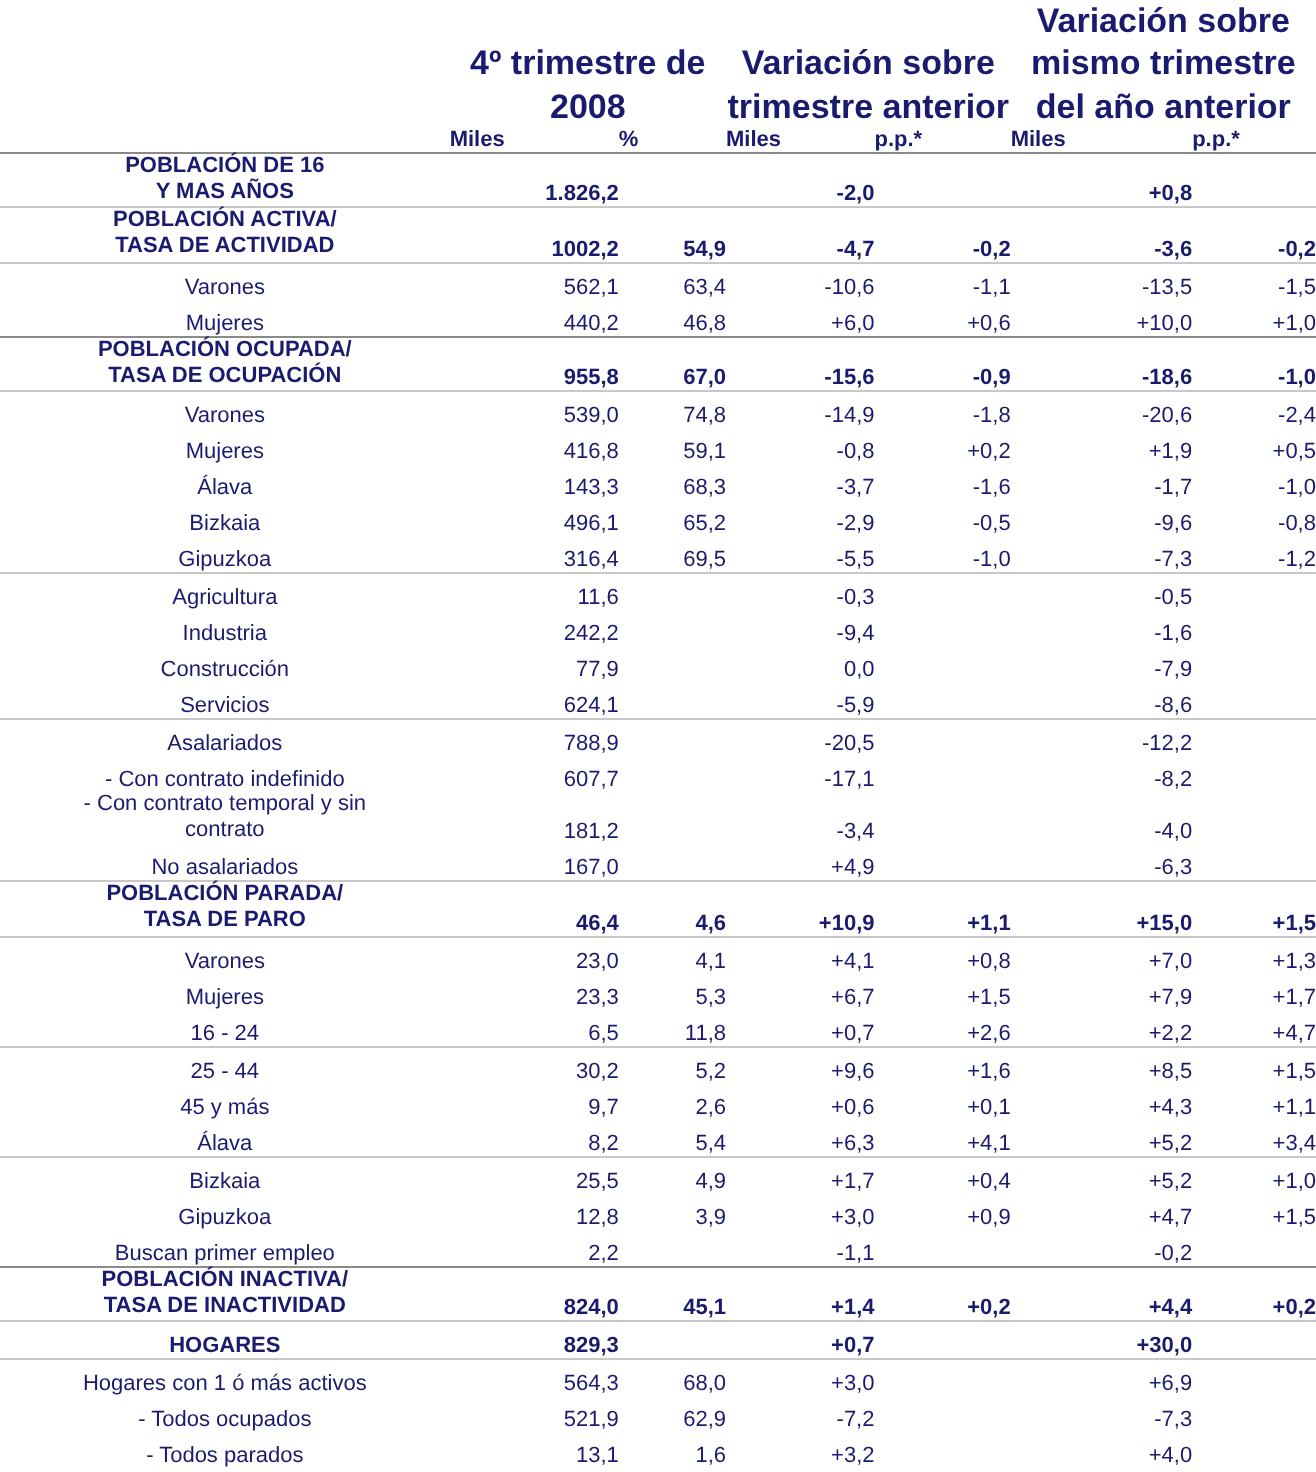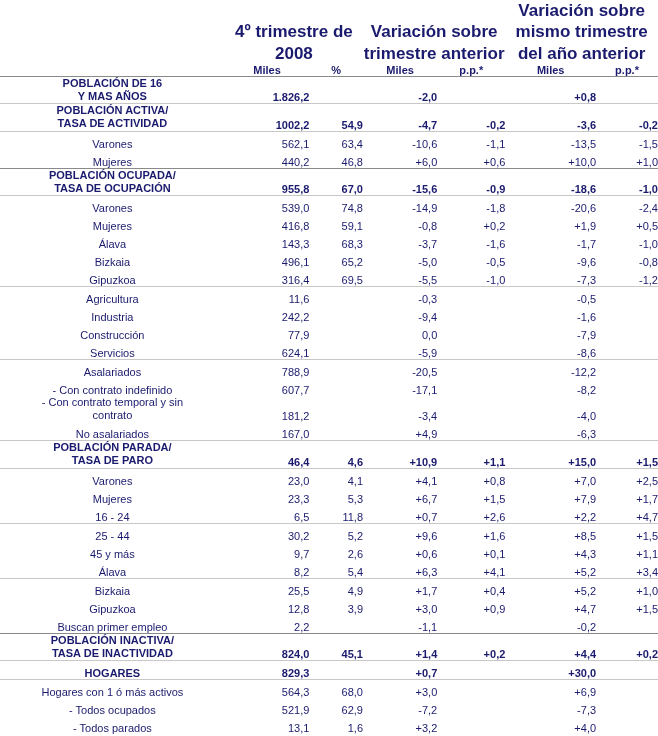--- a/index.html
+++ b/index.html
@@ -36,21 +36,20 @@
   
   .hdr-group {
     text-align: center;
     font-weight: bold;
     font-size: 17px;
     color: #1a1a6e;
     padding: 4px 2px 6px 2px;
     line-height: 1.25;
   }
   .hdr-sub {
-    text-align: center;
     font-weight: bold;
     font-size: 11px;
     color: #1a1a6e;
     padding: 2px 6px 4px 2px;
   }
   .hdr-rule td {
     border-bottom: 1px solid #8a8a8a;
     height: 0;
     font-size: 0;
     line-height: 0;
@@ -208,21 +207,21 @@
         <td class="num">68,3</td>
         <td class="num">-3,7</td>
         <td class="num">-1,6</td>
         <td class="num">-1,7</td>
         <td class="num">-1,0</td>
       </tr>
       <tr class="r">
         <td class="label indent1">Bizkaia</td>
         <td class="num">496,1</td>
         <td class="num">65,2</td>
-        <td class="num">-5,0</td>
+        <td class="num">-2,9</td>
         <td class="num">-0,5</td>
         <td class="num">-9,6</td>
         <td class="num">-0,8</td>
       </tr>
       <tr class="r">
         <td class="label indent1">Gipuzkoa</td>
         <td class="num">316,4</td>
         <td class="num">69,5</td>
         <td class="num">-5,5</td>
         <td class="num">-1,0</td>
@@ -328,21 +327,21 @@
       <tr class="thin-rule">
         <td colspan="7"></td>
       </tr>
       <tr class="r">
         <td class="label indent1">Varones</td>
         <td class="num">23,0</td>
         <td class="num">4,1</td>
         <td class="num">+4,1</td>
         <td class="num">+0,8</td>
         <td class="num">+7,0</td>
-        <td class="num">+2,5</td>
+        <td class="num">+1,3</td>
       </tr>
       <tr class="r">
         <td class="label indent1">Mujeres</td>
         <td class="num">23,3</td>
         <td class="num">5,3</td>
         <td class="num">+6,7</td>
         <td class="num">+1,5</td>
         <td class="num">+7,9</td>
         <td class="num">+1,7</td>
       </tr>

